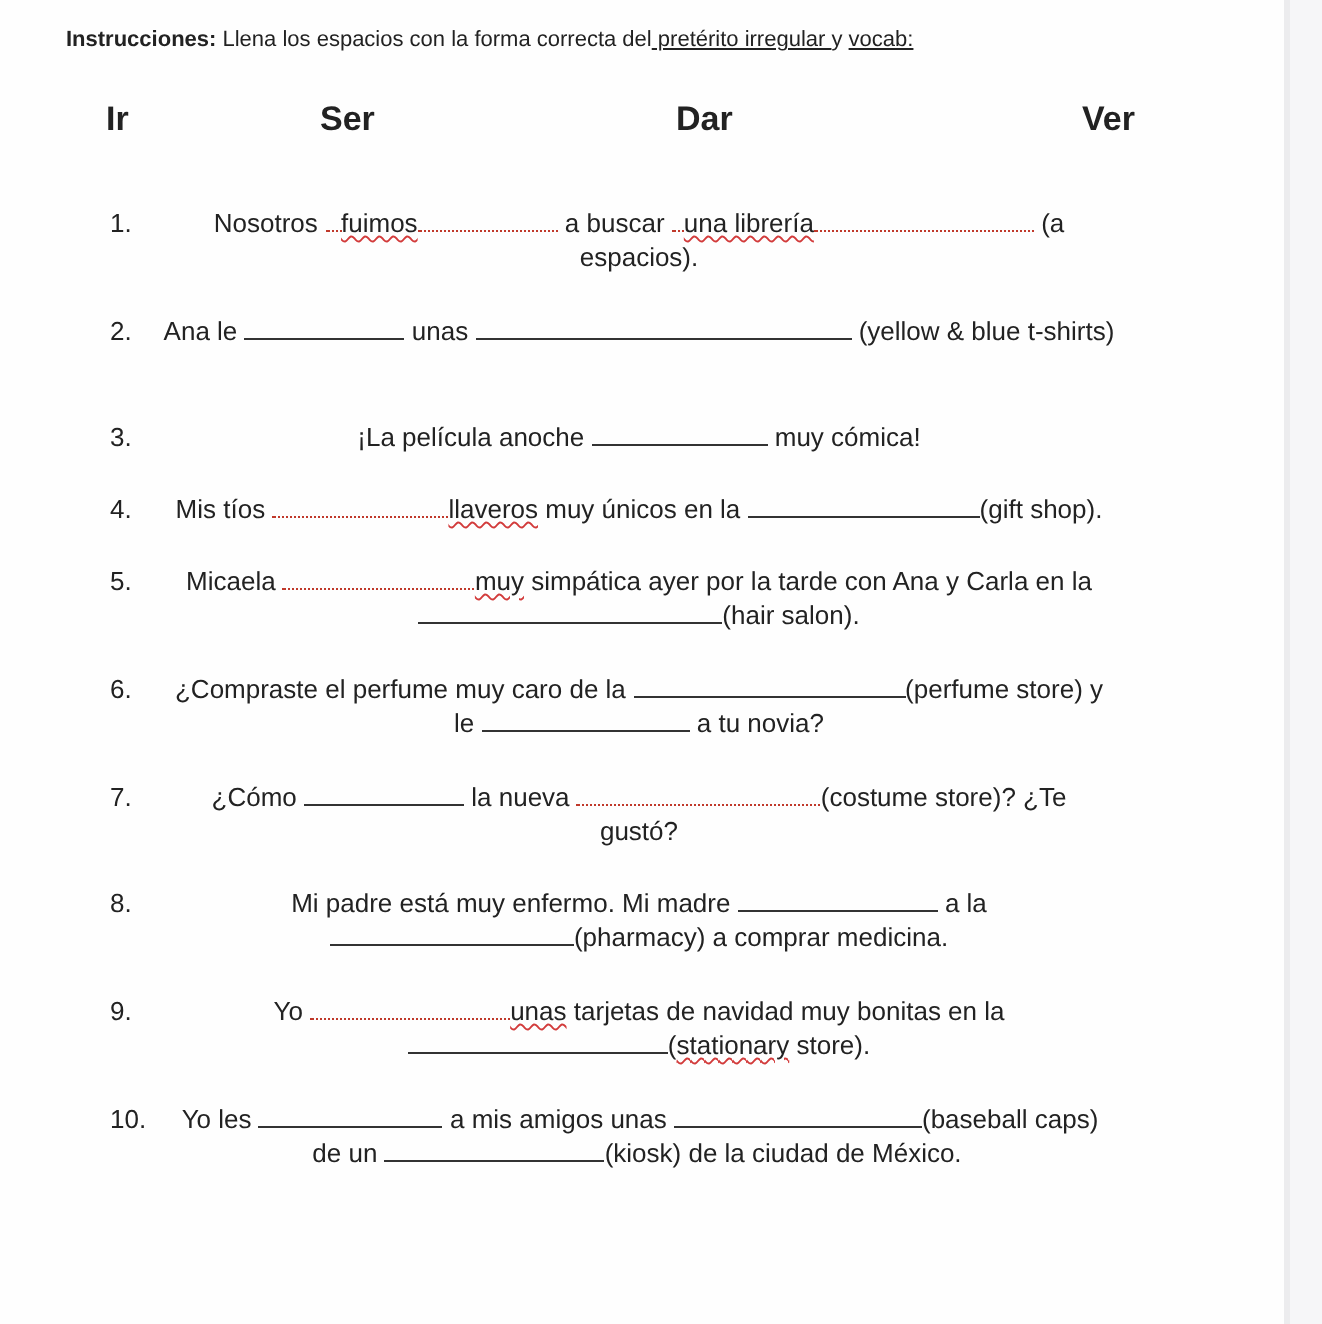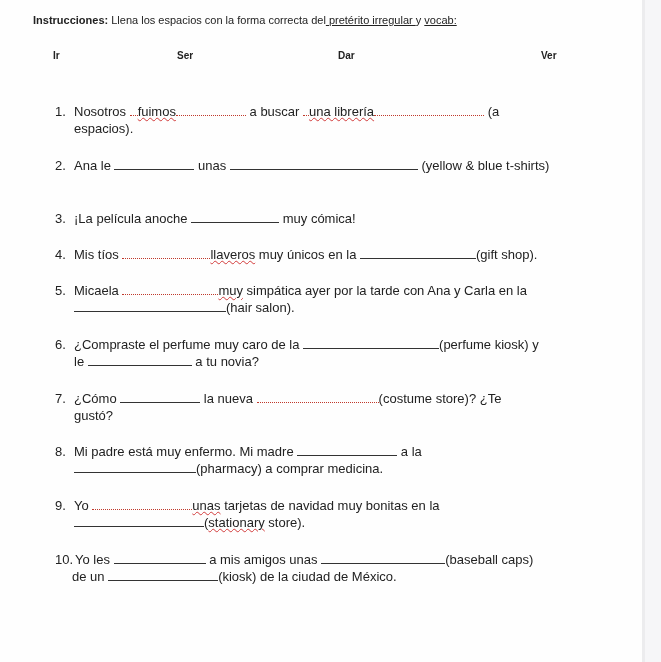--- a/index.html
+++ b/index.html
@@ -15,40 +15,40 @@
     }
     .rightpanel {
       position: absolute; left: 642px; top: 0; width: 19px; height: 662px;
       background: #f6f6f8; border-left: 3px solid #ececee;
     }
     .instr {
       position: absolute; left: 33px; top: 14px; font-size: 11px; white-space: nowrap;
     }
     .instr b { font-weight: bold; }
     .u { text-decoration: underline; }
-    .verbs { position: absolute; top: 50px; font-size: 10px; font-weight: bold; padding-left: 20px; }
+    .verbs { position: absolute; top: 50px; font-size: 17px; font-weight: bold; padding-left: 20px; }
     .q {
       position: absolute; left: 55px; width: 510px; font-size: 13px; line-height: 17px;
     }
     .num { position: absolute; left: 0; top: 0; width: 18px; }
-    .body { margin-left: 19px; }
+    .body { margin-left: 19px; text-align: center; }
     .blank { display: inline-block; border-bottom: 1px solid #333; height: 12px; vertical-align: baseline; }
     .blank.red { border-bottom: 1px dotted #c0392b; }
     .sq { text-decoration: underline wavy #d23b3b; text-decoration-thickness: 1px; }
   </style>
 </head>
 <body>
 
 <div class="page">
   <div class="instr">
     <b>Instrucciones:</b><span> Llena los espacios con la forma correcta del</span><span class="u"> pretérito irregular </span><span>y </span><span class="u">vocab:</span>
   </div>
 
   <div class="verbs" style="left:33px">Ir</div>
-  <div class="verbs" style="left:157px">Ser</div>
+  <div class="verbs" style="left:140px">Ser</div>
   <div class="verbs" style="left:318px">Dar</div>
   <div class="verbs" style="left:521px">Ver</div>
 
   <div class="q" style="top:103px">
     <span class="num">1.</span>
     <div class="body">
       <span>Nosotros </span><span class="blank red" style="width:8px"></span><span class="sq">fuimos</span><span class="blank red" style="width:70px"></span><span> a buscar </span><span class="blank red" style="width:6px"></span><span class="sq">una librería</span><span class="blank red" style="width:110px"></span><span> (a</span><br>
       <span>espacios).</span>
     </div>
   </div>
@@ -78,21 +78,21 @@
     <span class="num">5.</span>
     <div class="body">
       <span>Micaela </span><span class="blank red" style="width:96px"></span><span class="sq">muy</span><span> simpática ayer por la tarde con Ana y Carla en la</span><br>
       <span class="blank" style="width:152px"></span><span>(hair salon).</span>
     </div>
   </div>
 
   <div class="q" style="top:336px">
     <span class="num">6.</span>
     <div class="body">
-      <span>¿Compraste el perfume muy caro de la </span><span class="blank" style="width:136px"></span><span>(perfume kiosk) y</span><br>
+      <span>¿Compraste el perfume muy caro de la </span><span class="blank" style="width:136px"></span><span>(perfume store) y</span><br>
       <span>le </span><span class="blank" style="width:104px"></span><span> a tu novia?</span>
     </div>
   </div>
 
   <div class="q" style="top:390px">
     <span class="num">7.</span>
     <div class="body">
       <span>¿Cómo </span><span class="blank" style="width:80px"></span><span> la nueva </span><span class="blank red" style="width:122px"></span><span>(costume store)? ¿Te</span><br>
       <span>gustó?</span>
     </div>

